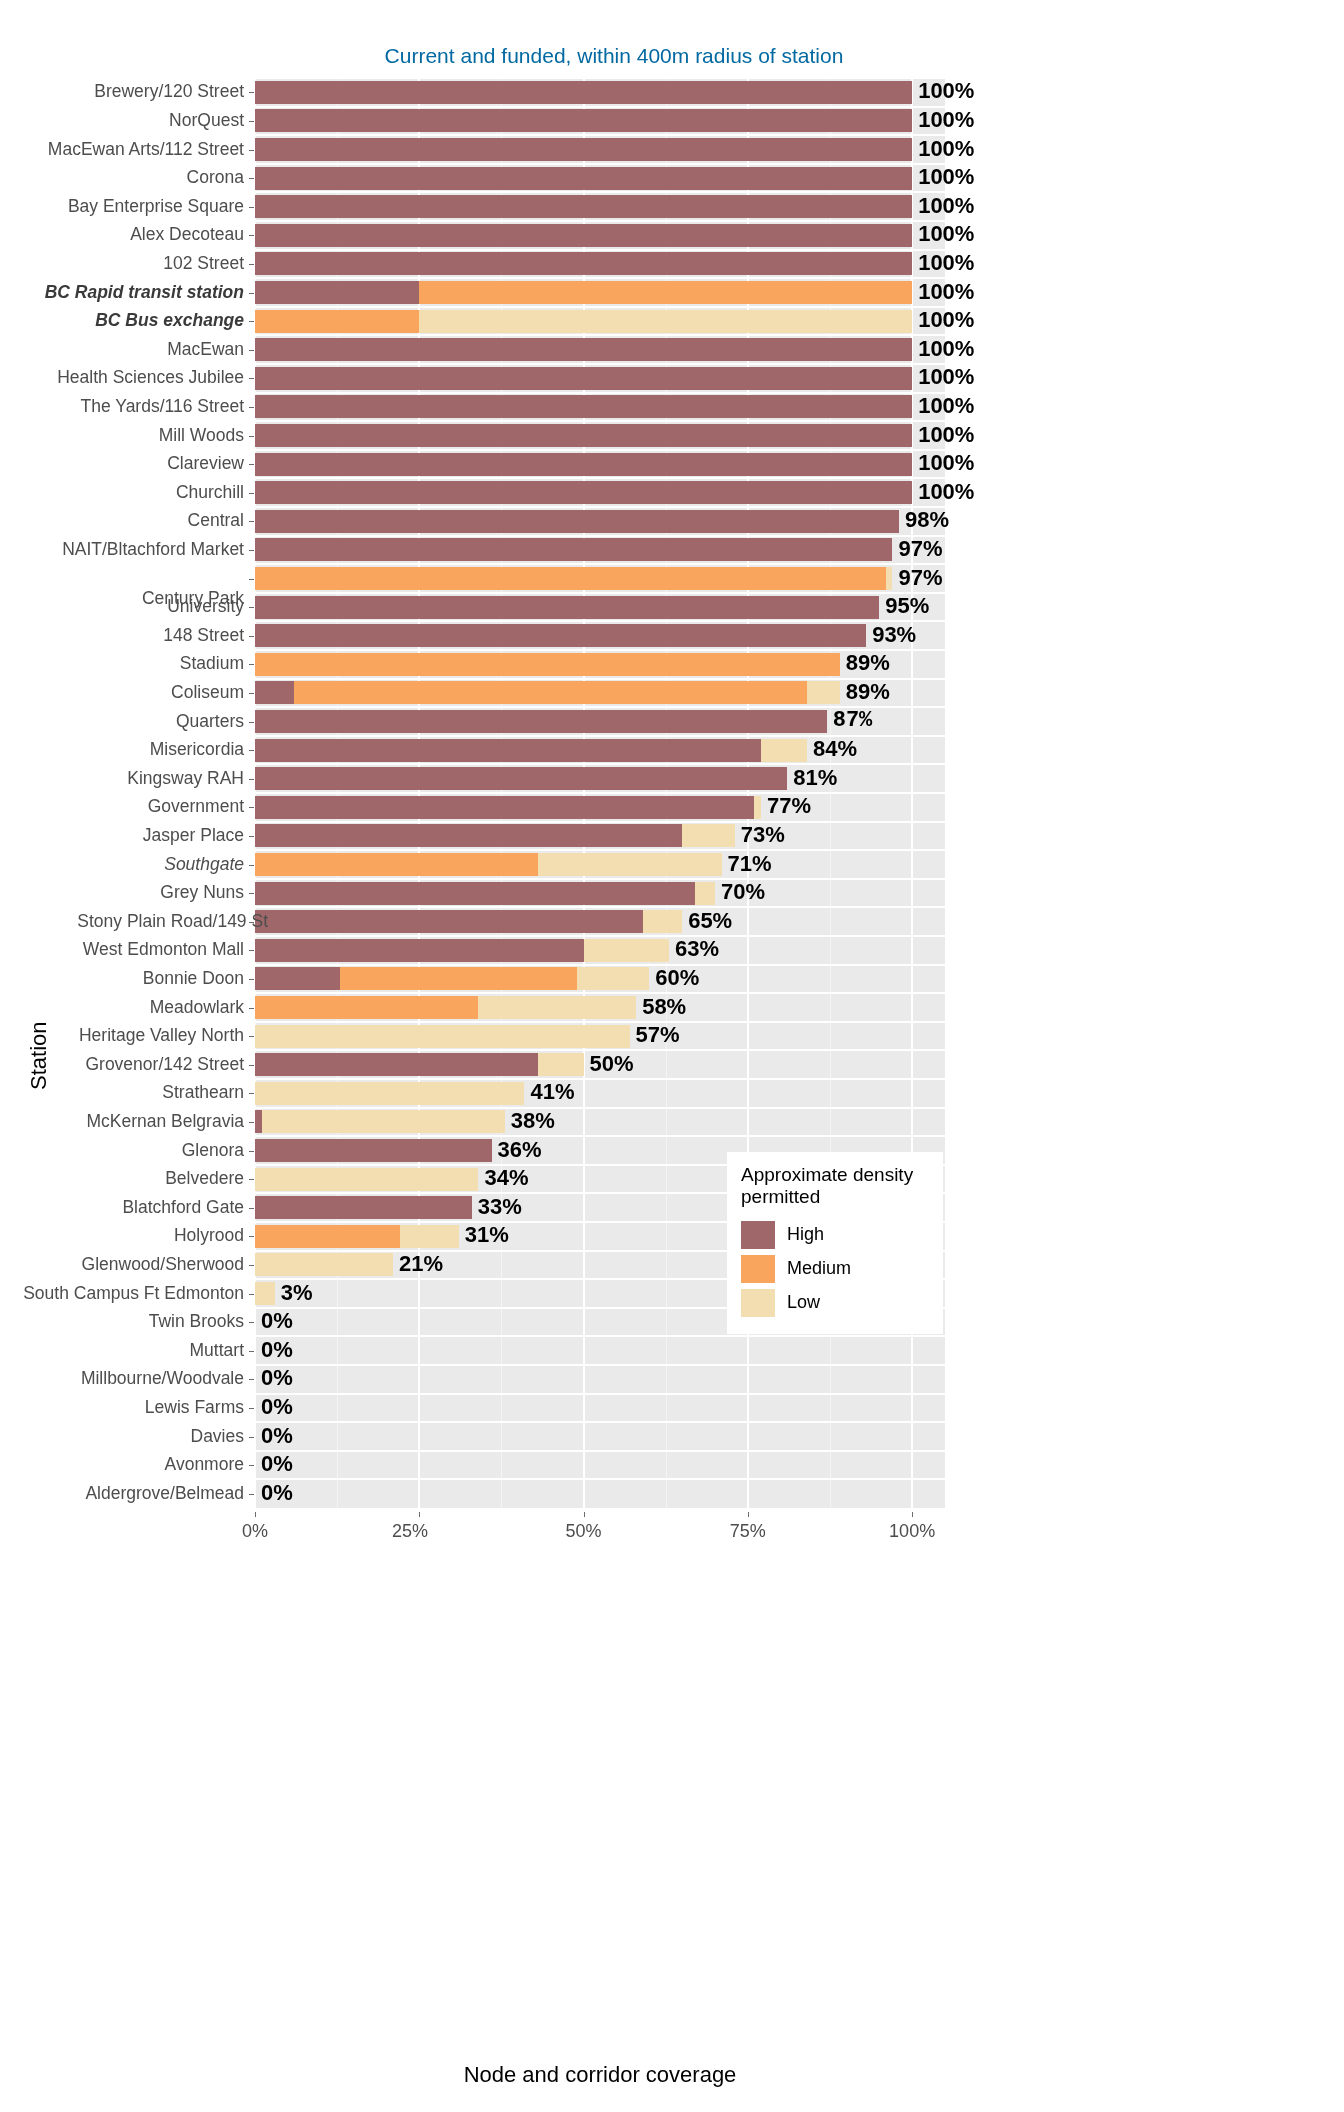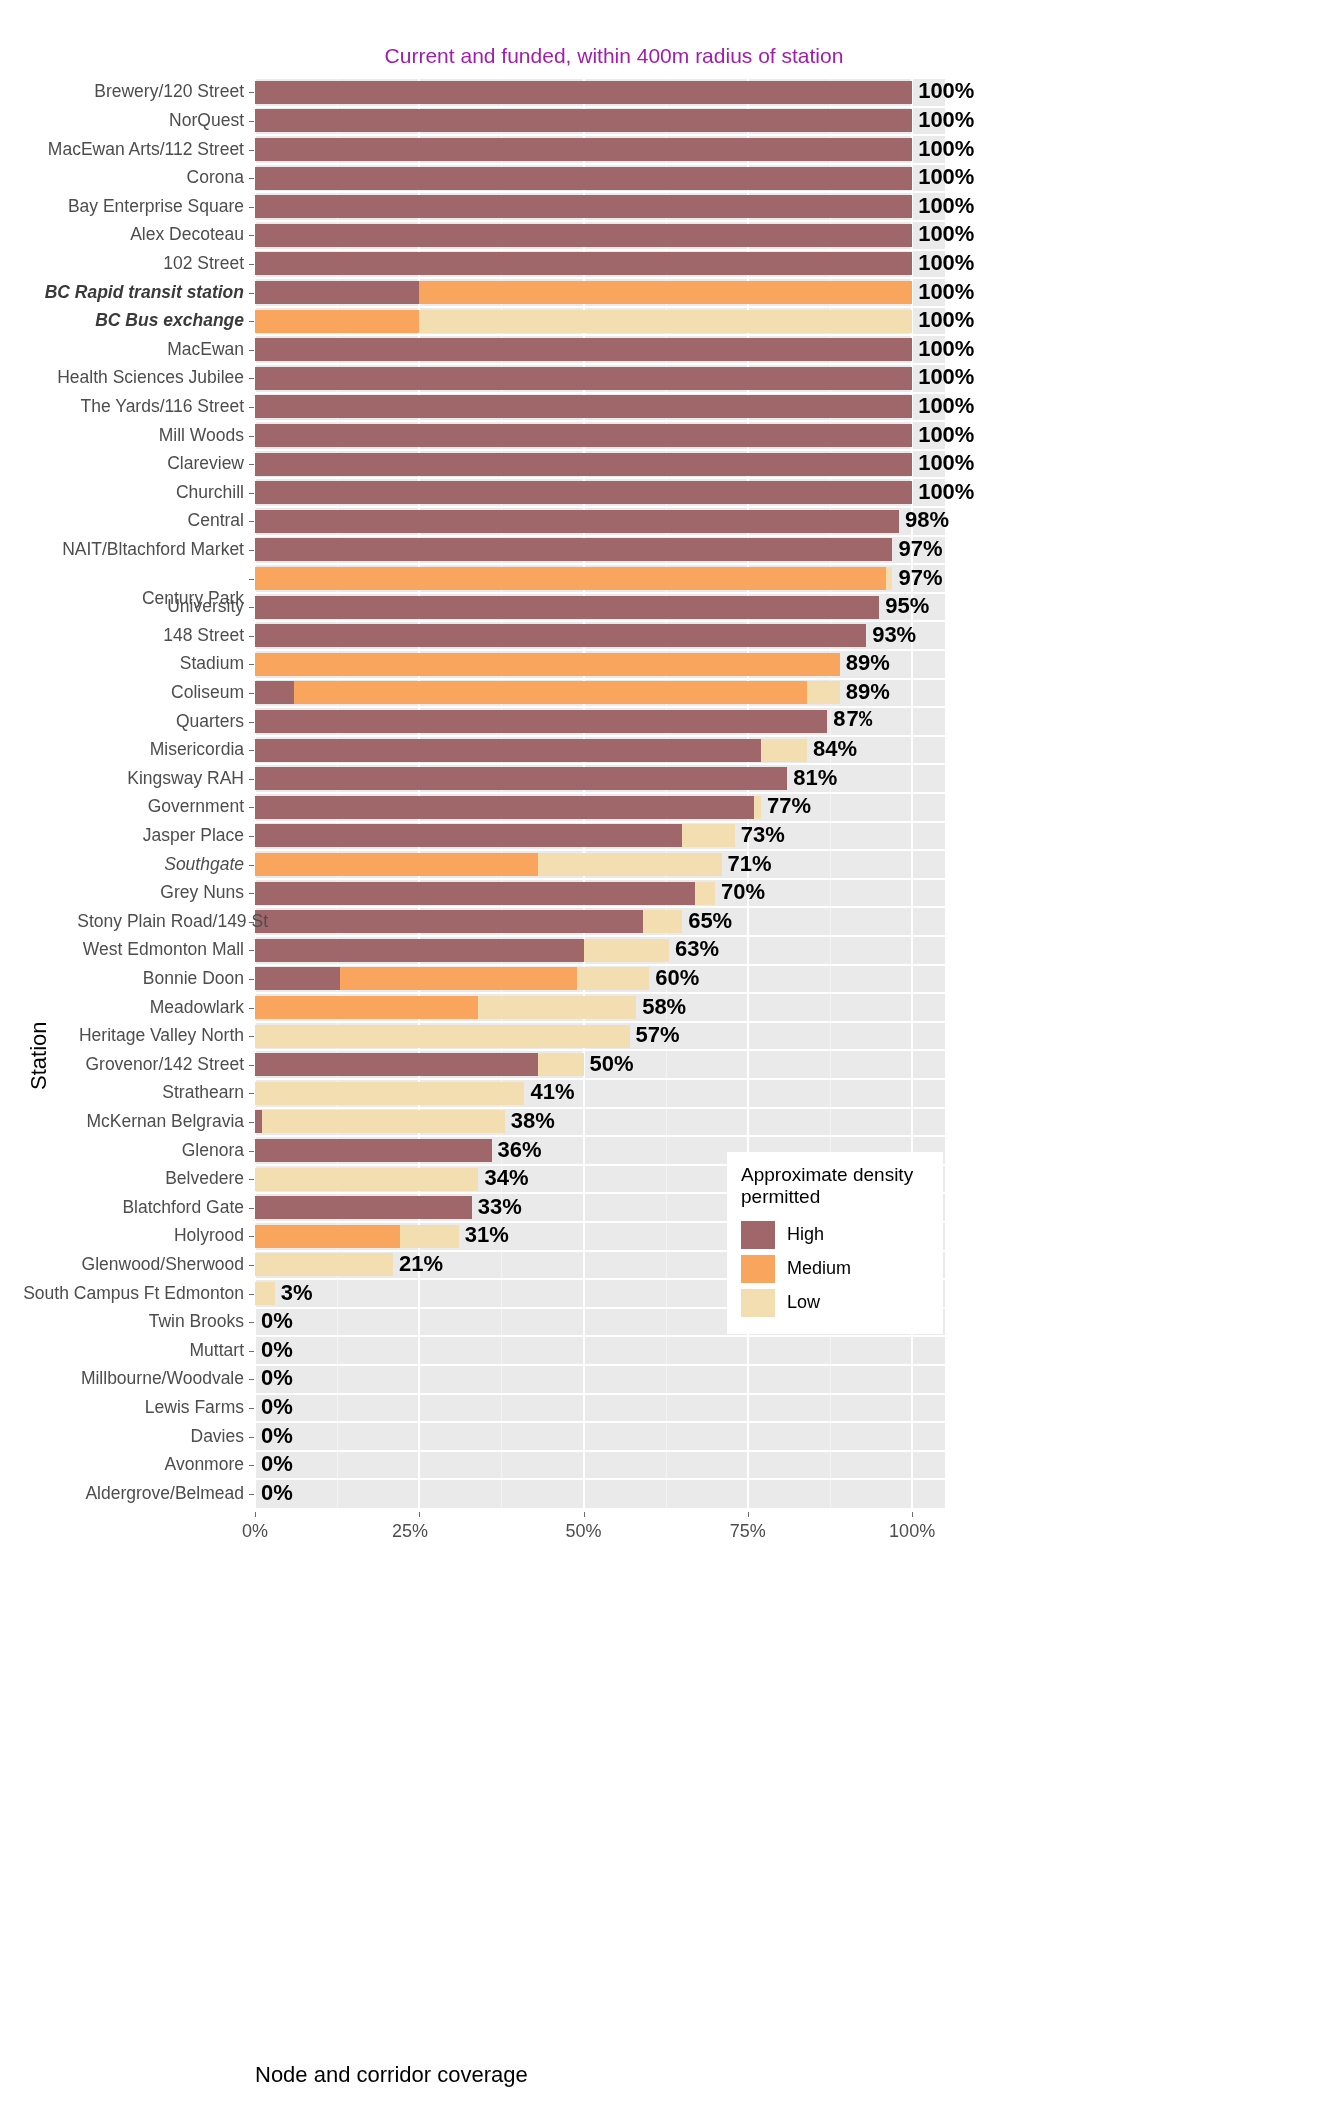--- a/index.html
+++ b/index.html
@@ -10,21 +10,21 @@
   }
   #root{position:relative;width:1344px;height:2112px;}
 
   
   .title{
     position:absolute;left:0;top:6px;width:1344px;text-align:center;
     font-size:26px;color:#000;letter-spacing:-0.2px;
   }
   .subtitle{
     position:absolute;left:0;top:44px;width:1228px;text-align:center;
-    font-size:21px;color:#a21caf;
+    font-size:21px;color:#0369a1;
   }
 
   
   
   #panel{
     position:absolute;left:255px;top:78px;width:690px;height:1430px;
     background:#eaeaea;
   }
   #panel-ext{
     position:absolute;left:255px;top:78px;width:690px;height:1430px;
@@ -48,21 +48,21 @@
   
   .vlab{
     position:absolute;font-size:22px;font-weight:bold;color:#000;
     white-space:nowrap;
   }
 
   
   .xtick{position:absolute;width:1px;height:5px;background:#6b6b6b;}
   .xlab{position:absolute;font-size:18px;color:#4d4d4d;text-align:center;width:80px;}
   .xtitle{
-    position:absolute;left:255px;top:2062px;width:690px;
+    position:absolute;left:255px;top:2062px;width:690px;text-align:center;
     font-size:22px;color:#000;
   }
   .ytitle{
     position:absolute;font-size:22px;color:#000;
     transform:rotate(-90deg);transform-origin:left top;
     white-space:nowrap;
   }
 
   
   #legend{

